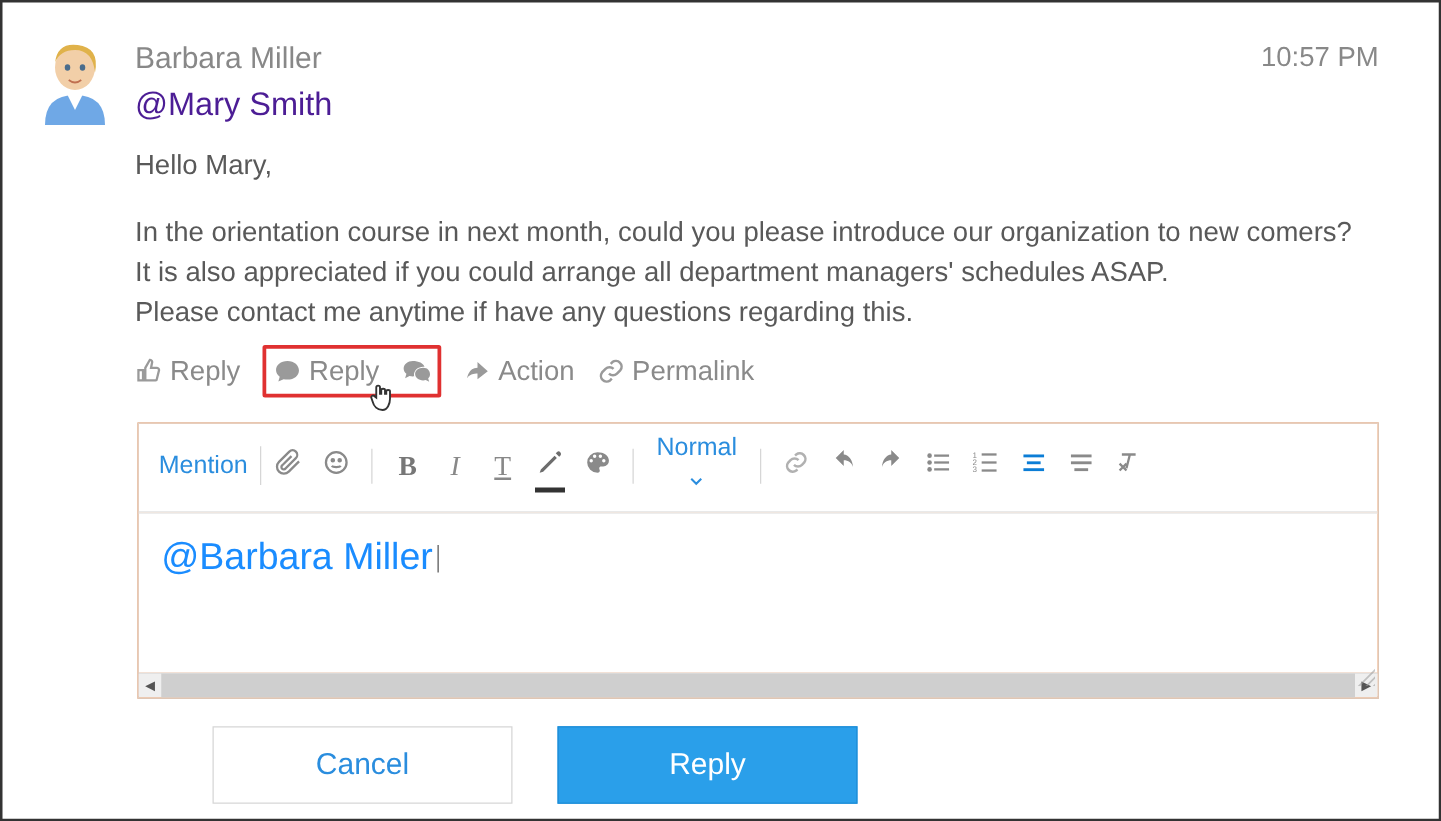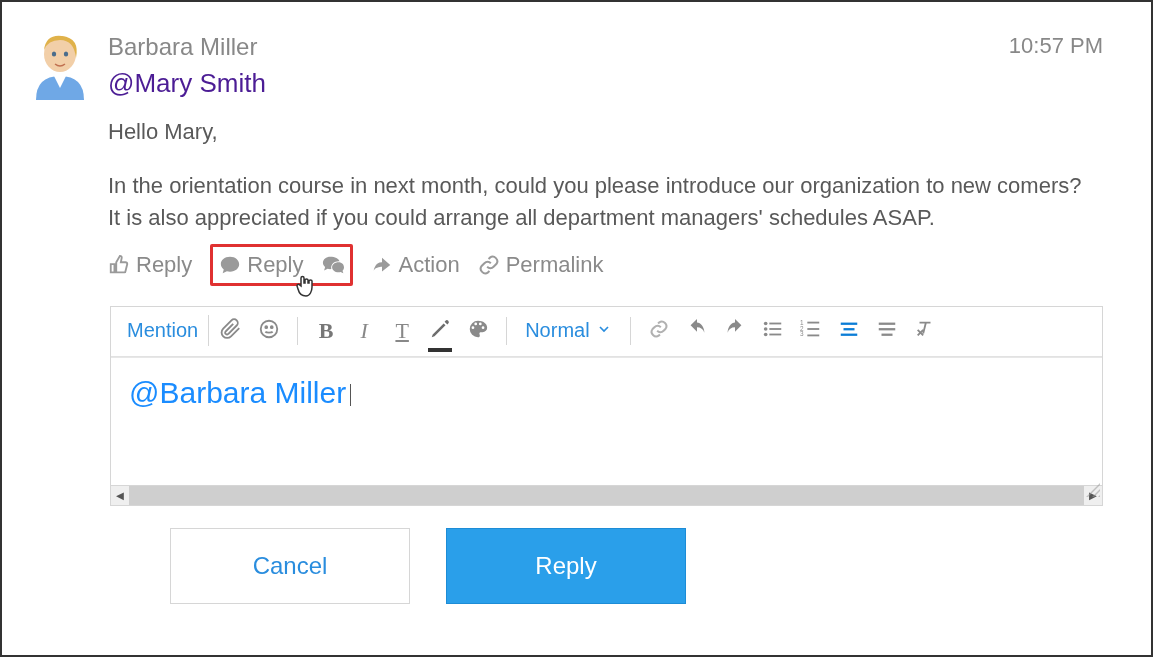--- a/index.html
+++ b/index.html
@@ -117,20 +117,21 @@
   .active-underline:after {
     content:"";
     position:absolute;
     left: 4px; right:4px; bottom:-6px;
     height:4px; background:#333;
   }
   .format-select {
     display:inline-flex; align-items:center; gap:6px;
     color:#2a8dde; font-size:20px; cursor:pointer;
     padding:0 6px;
+    flex-direction:column;
   }
   .chev { color:#2a8dde; }
   .tb-list-icon { color:#777; }
   .tb-align-center { color:#0b7dd6; }
 
   .editor-area {
     background:#fff;
     min-height: 128px;
     padding: 18px 18px;
     font-size: 30px;
@@ -161,21 +162,21 @@
     flex:1; height:100%; background:#cfcfcf;
   }
 
   .reply-buttons {
     margin-top: 22px;
     margin-left: 140px;
     display:flex;
     gap: 36px;
   }
   .btn {
-    width: 240px; height: 76px;
+    width: 240px; height: 62px;
     display:flex; align-items:center; justify-content:center;
     font-size: 24px;
     cursor:pointer;
   }
   .btn-cancel {
     border: 1px solid #d6d6d6;
     background:#fff;
     color:#2a8dde;
   }
   .btn-reply {
@@ -205,20 +206,21 @@
     <div class="post-header">
       <span class="author">Barbara Miller</span>
       <span class="time">10:57 PM</span>
     </div>
     <div class="mention-link">@Mary Smith</div>
     <div class="msg">
       <p>Hello Mary,</p>
       <div class="gap"></div>
       <p>In the orientation course in next month, could you please introduce our organization to new comers?</p>
       <p>It is also appreciated if you could arrange all department managers' schedules ASAP.</p>
+      <p>Please contact me anytime if have any questions regarding this.</p>
     </div>
 
     <div class="actions">
       <span class="action-item">
         <span class="action-icon">
           <svg viewBox="0 0 24 24" fill="none" stroke="#9a9a9a" stroke-width="2">
             <path d="M7 11v9H3v-9h4zm2 9V9l4-7c1 0 2 1 2 2l-1 5h5c1 0 2 1 2 2l-2 8c0 1-1 1-1 1H9z"></path>
           </svg>
         </span>
         <span>Reply</span>

